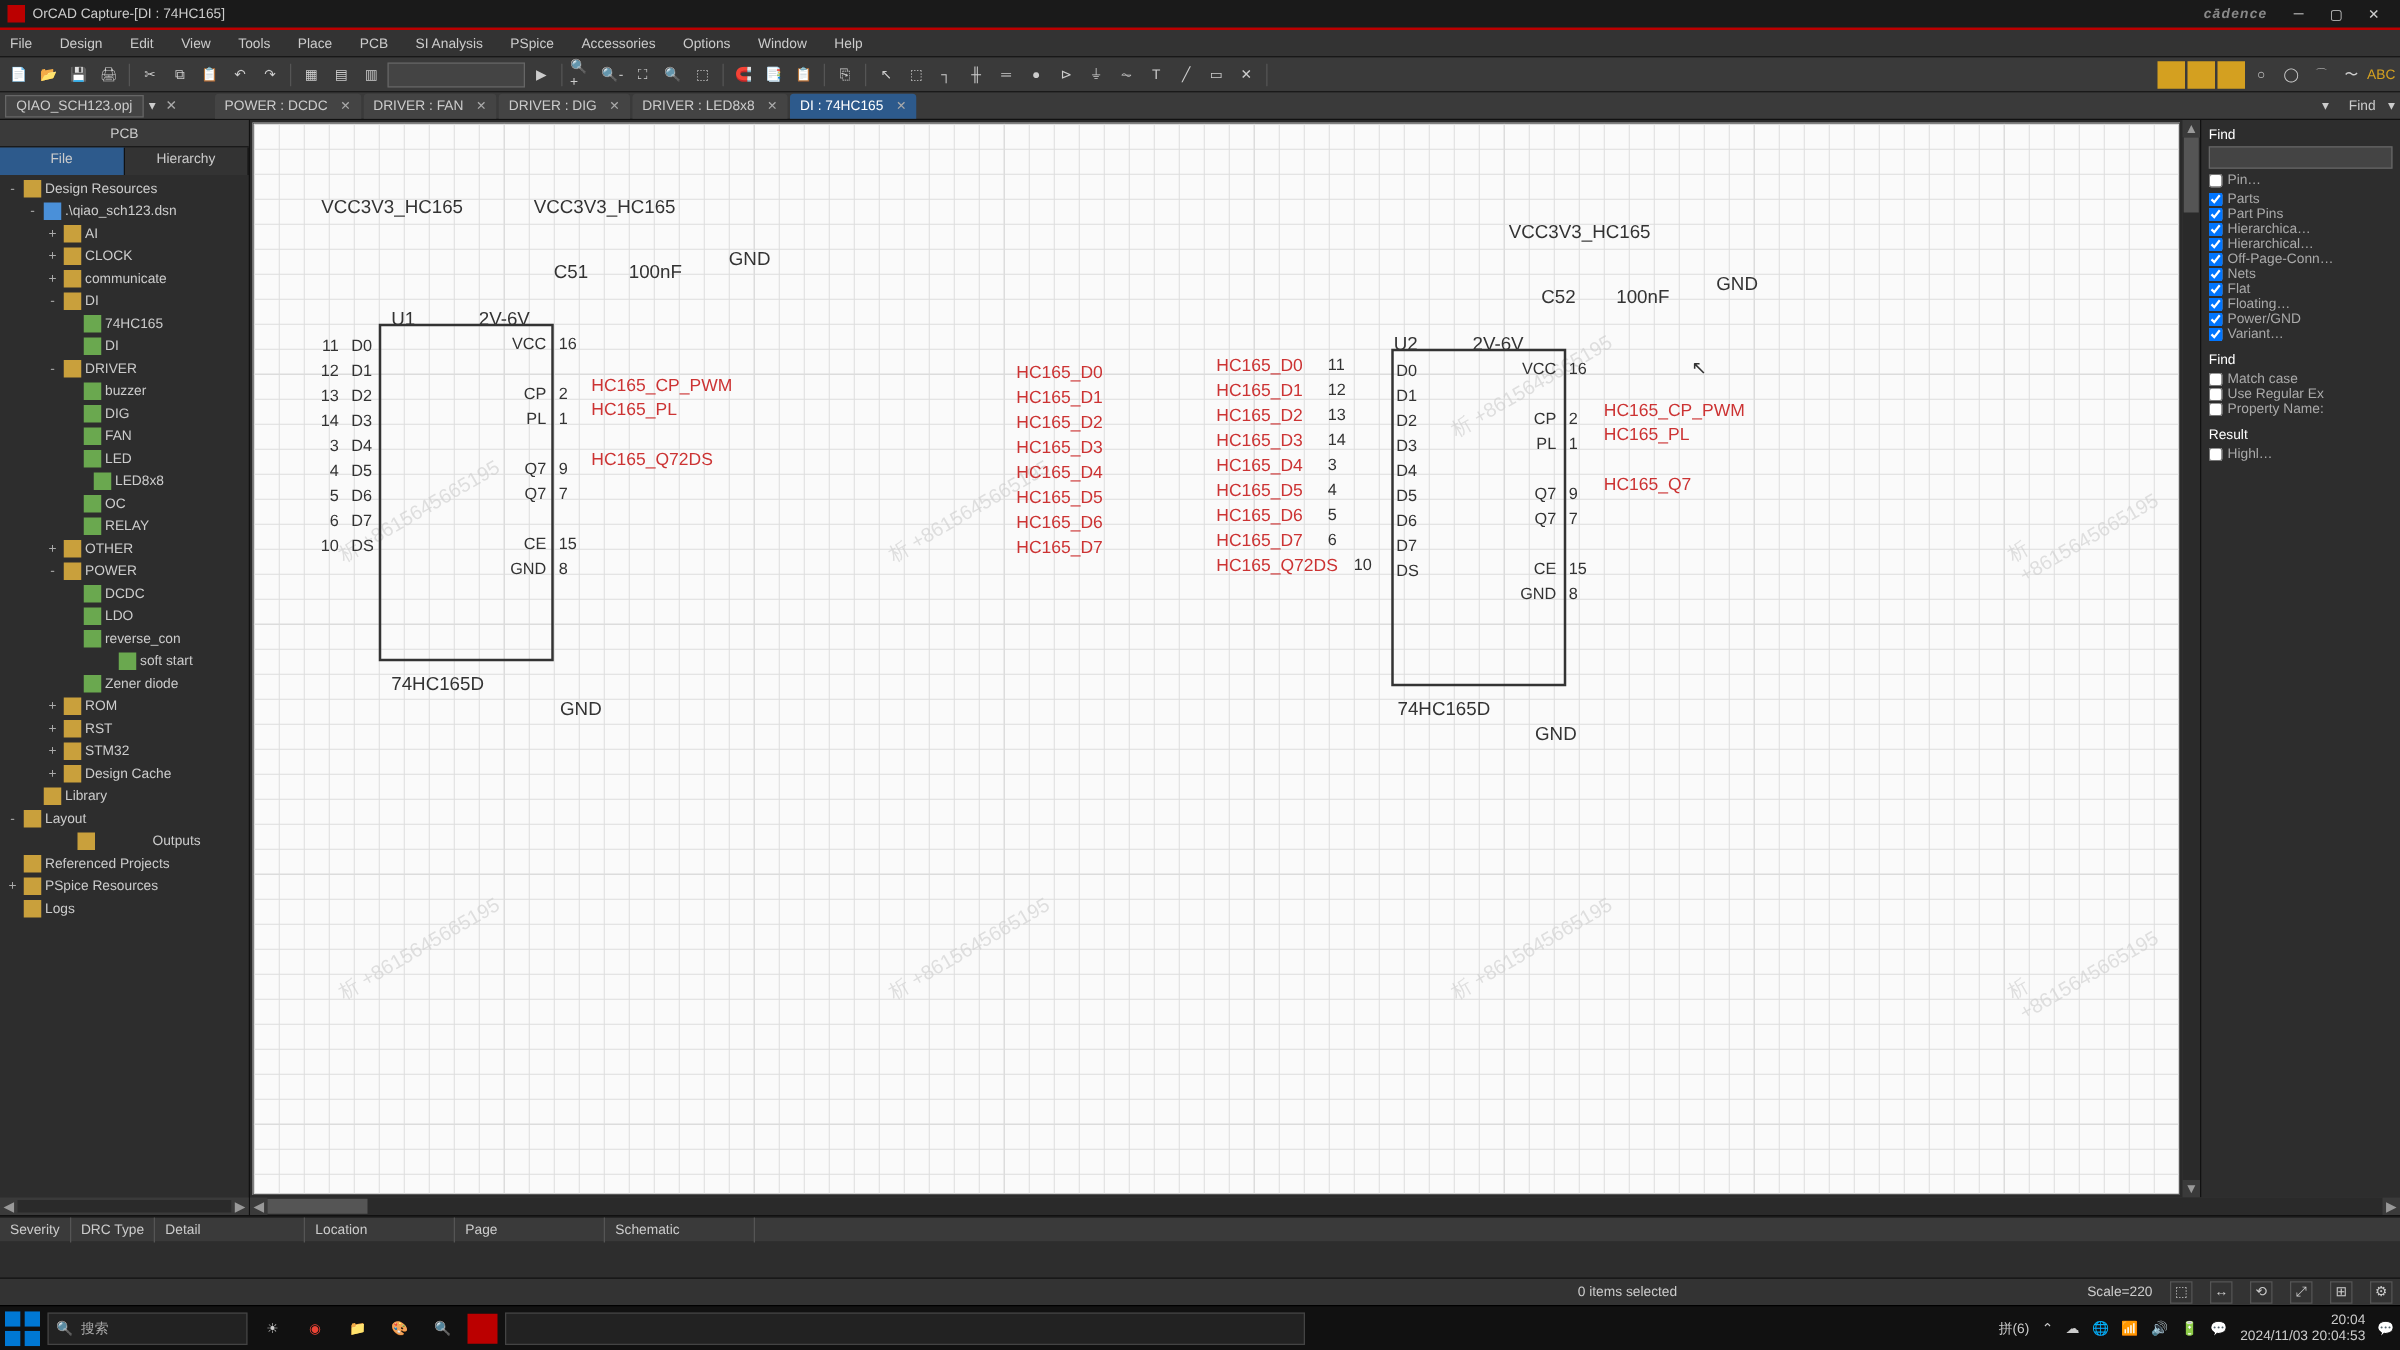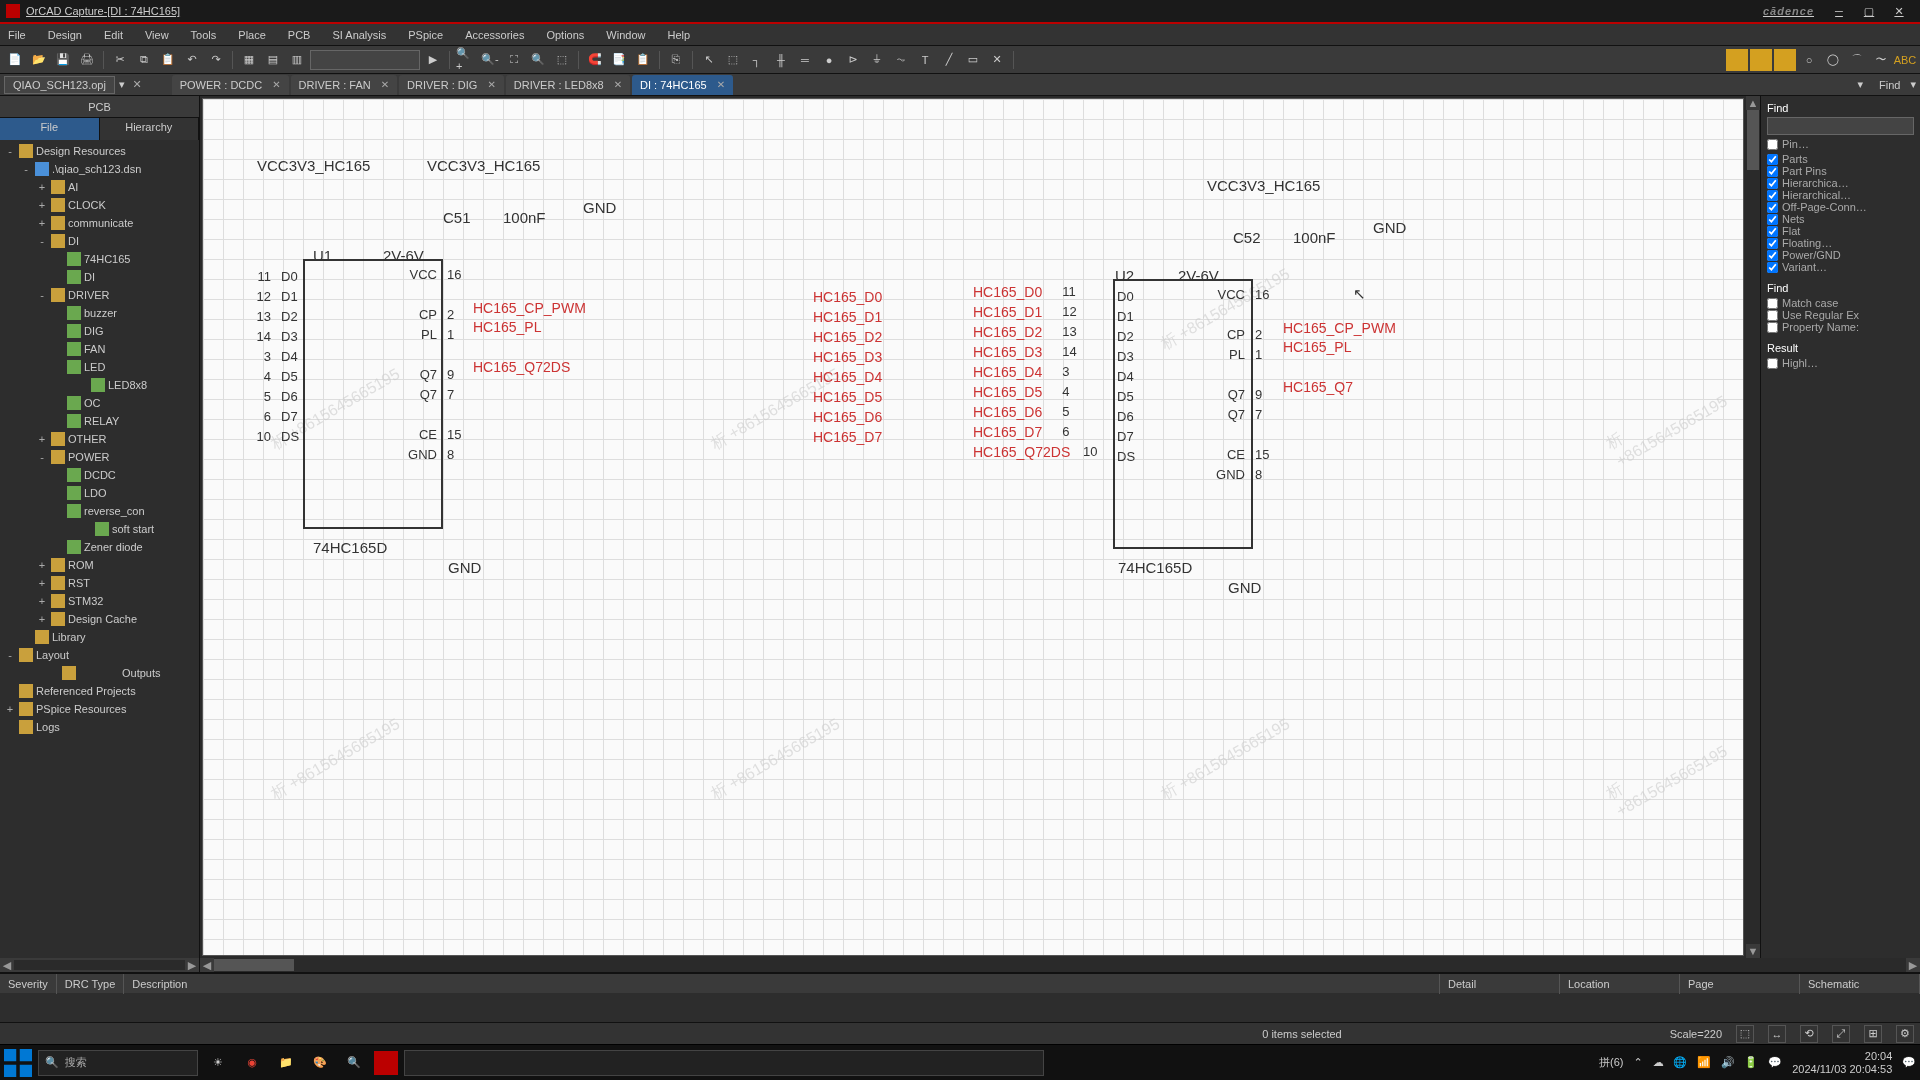--- a/index.html
+++ b/index.html
@@ -1,17 +1,17 @@
 <!DOCTYPE html>
 <html><head>
 <meta charset="utf-8">
 <style>
 * { margin:0; padding:0; box-sizing:border-box; font-family:"Segoe UI",Tahoma,sans-serif; font-size:11px; user-select:none; }
 body { width:1920px; height:1080px; background:#2a2a2a; overflow:hidden; display:flex; flex-direction:column; }
-.titlebar { height:24px; background:#1a1a1a; color:#ccc; display:flex; align-items:center; padding:0 6px; border-bottom:2px solid #b00;text-decoration:underline; }
+.titlebar { height:24px; background:#1a1a1a; color:#ccc; display:flex; align-items:center; padding:0 6px; border-bottom:2px solid #b00; }
 .titlebar .logo { width:14px; height:14px; background:#b00; margin-right:6px; }
 .titlebar .title { flex:0 0 auto; }
 .titlebar .spacer { flex:1; }
 .titlebar .brand { font-style:italic; font-weight:bold; letter-spacing:1px; margin-right:10px; color:#888;}
 .winbtns { display:flex; }
 .winbtns div { width:30px; height:24px; display:flex; align-items:center; justify-content:center; color:#ccc; }
 .menubar { height:22px; background:#333; color:#ccc; display:flex; align-items:center; padding:0 4px; gap:14px; border-bottom:1px solid #111;}
 .menubar span { padding:2px 4px; cursor:pointer; }
 .toolbar { height:28px; background:#3a3a3a; display:flex; align-items:center; padding:0 4px; gap:2px; border-bottom:1px solid #111;}
 .tbtn { width:22px; height:22px; display:flex; align-items:center; justify-content:center; color:#ccc; border:1px solid transparent; }
@@ -270,21 +270,21 @@
         <div class="node" style="padding-left: 52px;">
           <span class="exp"></span>
           <span class="ico page"></span>
           <span class="lbl">FAN</span>
         </div>
         <div class="node" style="padding-left: 52px;">
           <span class="exp"></span>
           <span class="ico page"></span>
           <span class="lbl">LED</span>
         </div>
-        <div class="node" style="padding-left: 76px;">
+        <div class="node" style="padding-left: 60px;">
           <span class="exp"></span>
           <span class="ico page"></span>
           <span class="lbl">LED8x8</span>
         </div>
         <div class="node" style="padding-left: 52px;">
           <span class="exp"></span>
           <span class="ico page"></span>
           <span class="lbl">OC</span>
         </div>
         <div class="node" style="padding-left: 52px;">
@@ -703,21 +703,20 @@
         </div>
       <div class="sbtn">▶</div>
     </div>
   </div>
 </div>
 
 <div class="drcpanel">
   <div class="drccols" id="drccols">
       <div>Severity</div>
       <div>DRC Type</div>
-      <div style="flex: 1 1 0%;">Description</div>
       <div style="width: 120px;">Detail</div>
       <div style="width: 120px;">Location</div>
       <div style="width: 120px;">Page</div>
       <div style="width: 120px;">Schematic</div>
     </div>
 </div>
 
 <div class="statusbar">
   <div class="sp"></div>
   <div>0 items selected</div>

